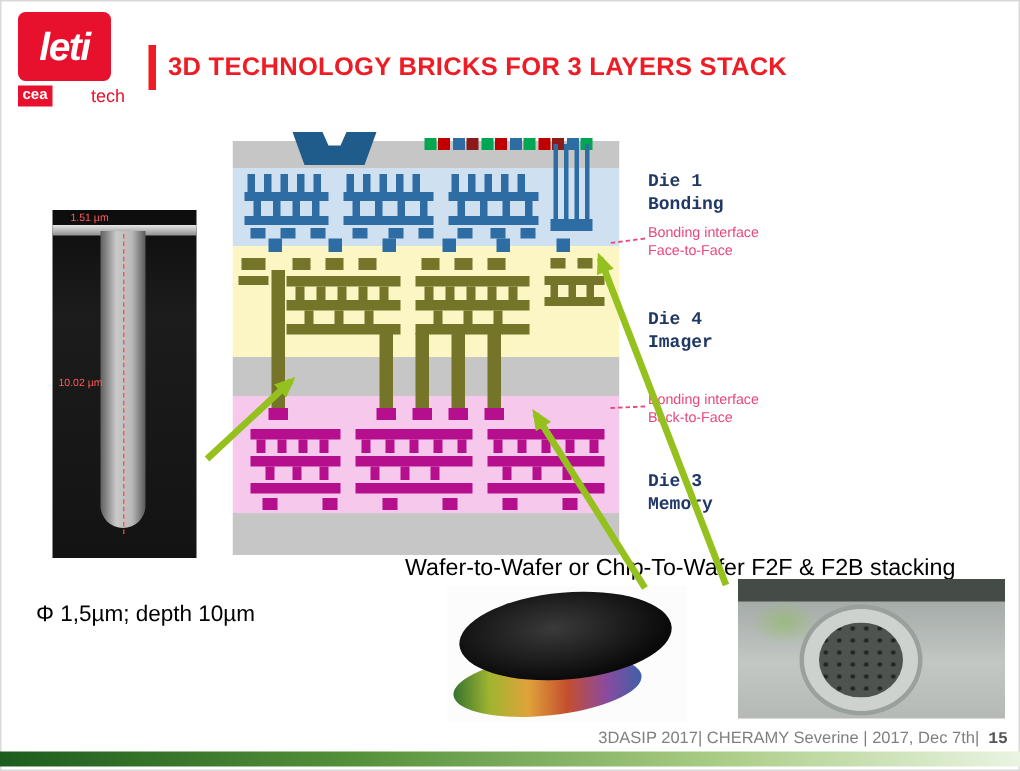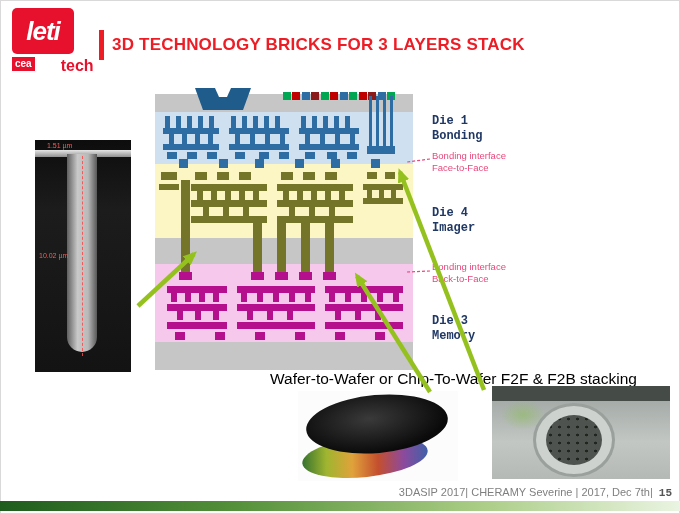--- a/index.html
+++ b/index.html
@@ -9,21 +9,21 @@
     box-shadow:0 0 0 1px #d9d9d9 inset;
   }
   
   .logo{position:absolute;left:12px;top:8px;width:72px;}
   .logo-main{width:62px;height:46px;background:var(--brand-red,#e8112d);border-radius:5px;
     display:flex;align-items:center;justify-content:center;}
   .logo-main span{color:#fff;font-size:26px;font-weight:bold;font-style:italic;letter-spacing:-1px;}
   .logo-sub{display:flex;align-items:flex-start;gap:2px;margin-top:3px;}
   .cea-box{background:var(--brand-red,#e8112d);color:#fff;font-size:10px;font-weight:bold;
     padding:0 3px;line-height:14px;display:inline-block;}
-  .tech-text{color:var(--brand-red,#e8112d);font-weight:bold;font-size:16px;padding-left:24px;}
+  .tech-text{color:var(--brand-red,#e8112d);font-weight:normal;font-size:12px;padding-left:24px;}
   
   .title-row{position:absolute;left:99px;top:30px;display:flex;align-items:center;gap:8px;}
   .title-bar{width:5px;height:30px;background:var(--title-red,#ee1c25);}
   .title{margin:0;font-size:17px;font-weight:bold;color:var(--title-red,#ee1c25);letter-spacing:.2px;white-space:nowrap;text-align:center;}
   
   .sem{position:absolute;left:35px;top:140px;width:96px;height:232px;
     background:linear-gradient(#0d0d0d,#1c1c1c 30%,#131313);}
   .sem-top{position:absolute;left:0;top:10px;width:100%;height:7px;background:linear-gradient(#e6e6e6,#8f8f8f);}
   .sem-via{position:absolute;left:32px;top:14px;width:30px;height:198px;
     background:linear-gradient(90deg,#5f5f5f,#c9c9c9 35%,#b9b9b9 70%,#585858);
@@ -312,20 +312,21 @@
     <div>Bonding interface</div>
     <div>Back-to-Face</div>
   </div>
   <div class="slabel navy lab-die3">
     <div>Die 3</div>
     <div>Memory</div>
   </div>
 
   <div class="caption-stacking">Wafer-to-Wafer or Chip-To-Wafer F2F &amp; F2B stacking</div>
   <div class="caption-tsv">
+    <div>Φ 1,5µm; depth 10µm</div>
   </div>
 
   <div class="photo1">
     <div class="rainbow-wafer"></div>
     <div class="black-wafer"></div>
   </div>
   <div class="photo2">
     <div class="p2-top"></div>
     <div class="p2-ring">
       <div class="p2-wafer"></div>

